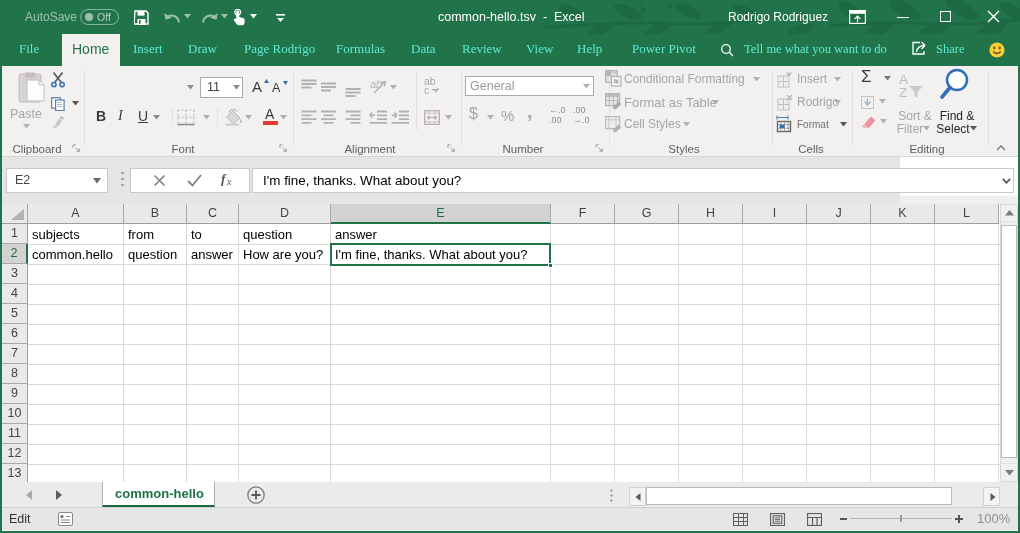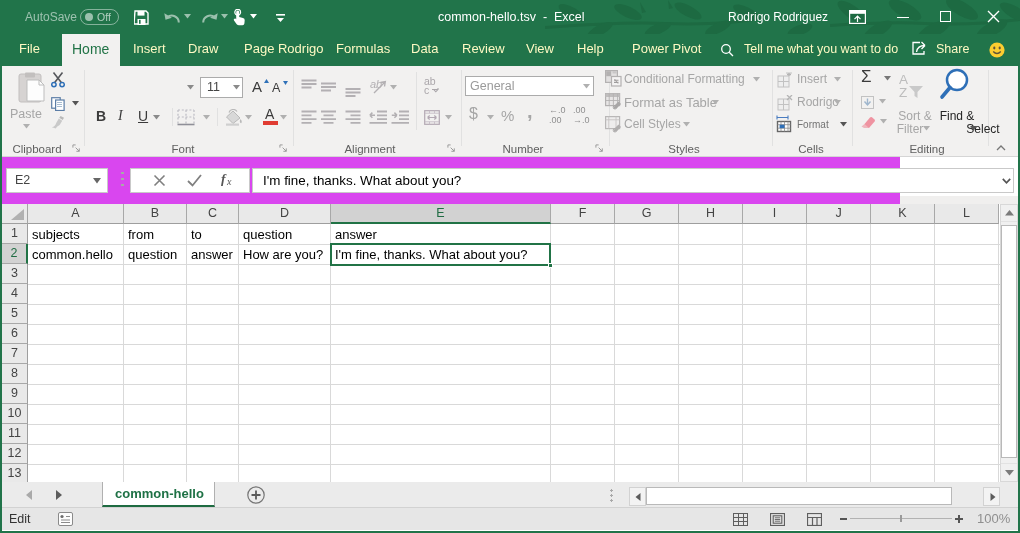--- a/index.html
+++ b/index.html
@@ -2,31 +2,31 @@
 <html><head>
 <meta charset="utf-8">
 <style>
   * { margin:0; padding:0; box-sizing:border-box; }
   html,body { width:1020px; height:533px; overflow:hidden; }
   body { font-family:"Liberation Sans", sans-serif; position:relative; background:#fff; }
   .abs { position:absolute; }
   
   #titlebar { left:0; top:0; width:1020px; height:34px; background:#21744a; overflow:hidden; }
   #tabrow { left:0; top:34px; width:1020px; height:32px; background:#21744a; }
-  .ttxt { color:#fff; font-size:13px; line-height:34px; } .tab { position:absolute; color:#fef9c3; font-size:13px; line-height:30px; }
+  .ttxt { color:#fff; font-size:13px; line-height:34px; } .tab { position:absolute; color:#5eead4; font-size:13px; line-height:30px;font-family:Liberation Serif, serif; }
   .dim { opacity:.55; }
   
   #ribbon { left:0; top:66px; width:1020px; height:91px; background:#f2f1f0; border-bottom:1px solid #d5d5d5;}
   .gsep { position:absolute; top:4px; bottom:10px; width:1px; background:#e1e1e1; }
   .glabel { position:absolute; top:77px; font-size:11.5px; color:#5f5f5f; text-align:center; }
   .launch { position:absolute; top:78px; width:10px; height:10px; }
   .grey { color:#a6a6a6; }
   .combo { position:absolute; background:#fff; border:1px solid #ababab; font-size:12.5px; color:#444; }
   
-  #fbar { left:0; top:157px; width:900px; height:47px; background:#d946ef;}
+  #fbar { left:0; top:157px; width:900px; height:47px; background:#e5e5e5;}
   .fbox { position:absolute; top:11px; height:25px; background:#fff; border:1px solid #c9c9c9; }
   
   #grid { left:0; top:204px; width:1020px; height:278px; background:#fff; overflow:hidden; }
   .chead { position:absolute; top:0; height:20px; background:#e9e9e9; border-right:1px solid #a8a8a8; border-bottom:1px solid #9e9e9e; color:#444; font-size:12.5px; text-align:center; line-height:19px; }
   .rhead { position:absolute; left:0; width:26px; height:20px; background:#e9e9e9; border-right:1px solid #9e9e9e; border-bottom:1px solid #a8a8a8; color:#444; font-size:12.5px; text-align:center; line-height:19px; }
   
   #sheetbar { left:0; top:482px; width:1020px; height:25px; background:#ebebeb;}
   #statusbar { left:0; top:507px; width:1020px; height:23px; background:#e6e6e6; border-top:1px solid #d2d2d2;}
   #bottomedge { left:0; top:531px; width:1020px; height:2px; background:#21744a; }
 </style>
@@ -390,21 +390,21 @@
   <div class="abs grey" style="left:897px;top:43px;width:36px;text-align:center;font-size:12px;">Sort &amp;</div>
   <div class="abs grey" style="left:892px;top:56px;width:36px;text-align:center;font-size:12px;">Filter</div>
   <svg class="abs" style="left:923px;top:60px" width="7" height="5" viewBox="0 0 7 5">
       <path d="M0 0 h7 l-3.5 4.5 z" fill="#b0b0b0"></path>
     </svg>
   <svg class="abs" style="left:938px;top:1px" width="34" height="38" viewBox="0 0 34 38">
     <circle cx="19" cy="13" r="10" fill="#fff" stroke="#2e6fb7" stroke-width="2.5"></circle>
     <path d="M12 20.5 L4 30" stroke="#2e6fb7" stroke-width="3.6" stroke-linecap="round"></path>
   </svg>
   <div class="abs" style="left:938px;top:43px;width:38px;text-align:center;font-size:12px;color:#252525;">Find &amp;</div>
-  <div class="abs" style="left:964px;top:56px;width:38px;text-align:center;font-size:12px;color:#252525;">Select</div>
+  <div class="abs" style="left:934px;top:56px;width:38px;text-align:center;font-size:12px;color:#252525;">Select</div>
   <svg class="abs" style="left:970px;top:60px" width="7" height="5" viewBox="0 0 7 5">
       <path d="M0 0 h7 l-3.5 4.5 z" fill="#555"></path>
     </svg>
 </div>
 <div class="abs" style="left:0;top:196px;width:1020px;height:8px;background:#f0efee;"></div>
 <div class="abs" id="fbar">
   <div class="fbox" style="left:6px;width:102px;">
     <span class="abs" style="left:8px;top:4px;font-size:12.5px;color:#444;">E2</span>
     <svg class="abs" style="left:86px;top:9px" width="8" height="6" viewBox="0 0 8 6">
         <path d="M0 0 h8 l-4 5.5 z" fill="#666"></path>

